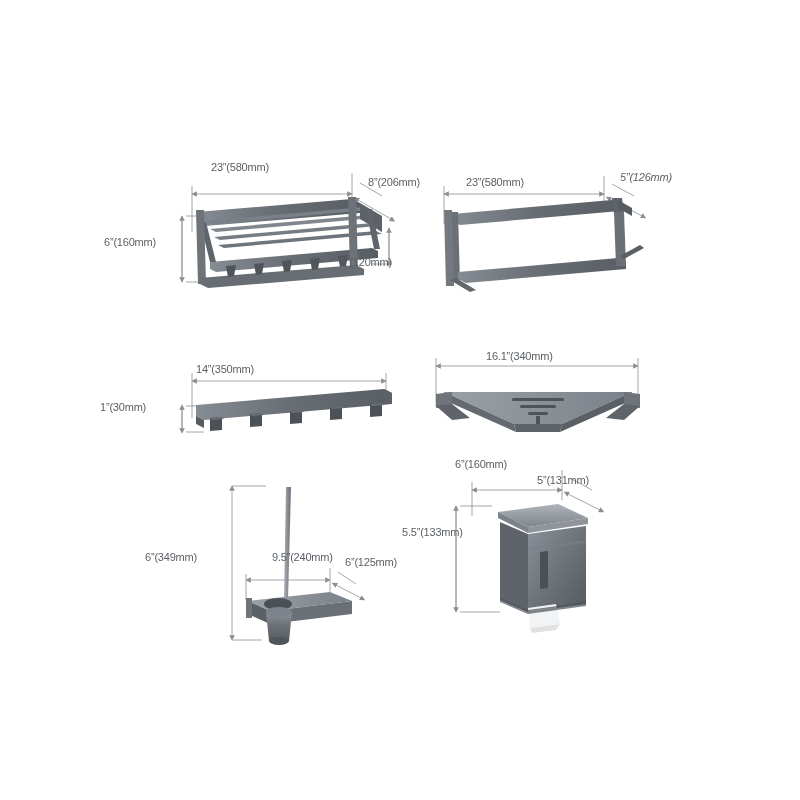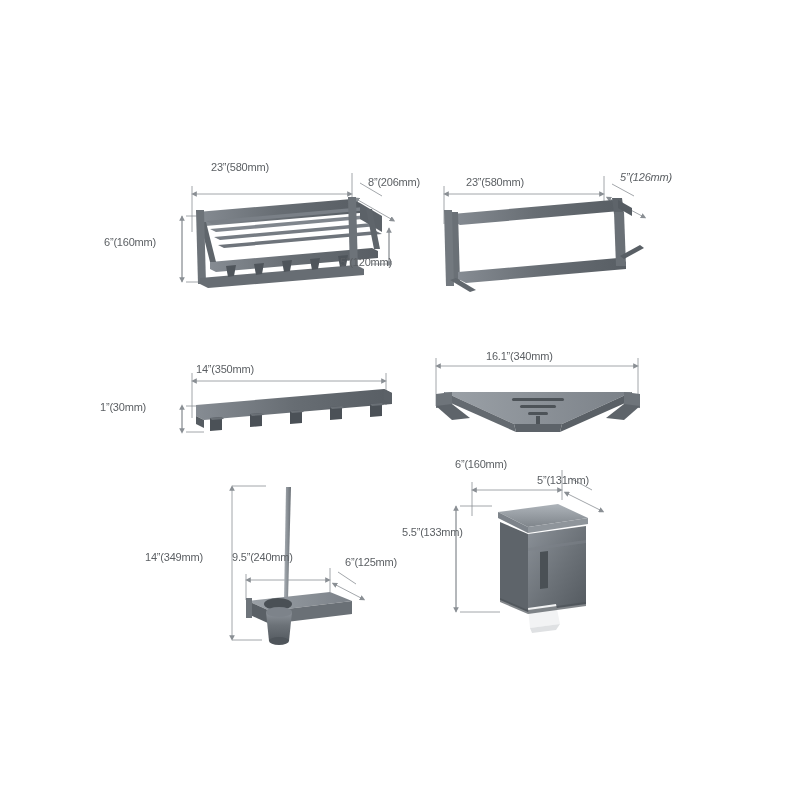--- a/index.html
+++ b/index.html
@@ -266,21 +266,21 @@
   <div class="dim-label" style="left:340px; top:256px;">5”(120mm)</div>
 
   <div class="dim-label" style="left:466px; top:176px;">23”(580mm)</div>
   <div class="dim-label" style="left:620px; top:171px;font-style:italic;">5”(126mm)</div>
 
   <div class="dim-label" style="left:196px; top:363px;">14”(350mm)</div>
   <div class="dim-label" style="left:100px; top:401px;">1”(30mm)</div>
 
   <div class="dim-label" style="left:486px; top:350px;">16.1”(340mm)</div>
 
-  <div class="dim-label" style="left:145px; top:551px;">14”(349mm)</div>
-  <div class="dim-label" style="left:232px; top:551px;">9.5”(240mm)</div>
+  <div class="dim-label" style="left:145px; top:551px;">6”(349mm)</div>
+  <div class="dim-label" style="left:232px; top:551px;padding-left:40px;">9.5”(240mm)</div>
   <div class="dim-label" style="left:345px; top:556px;">6”(125mm)</div>
 
   <div class="dim-label" style="left:455px; top:458px;">6”(160mm)</div>
   <div class="dim-label" style="left:537px; top:474px;">5”(131mm)</div>
   <div class="dim-label" style="left:362px; top:526px;margin-left:40px;">5.5”(133mm)</div>
 
 </div>
 
 </body></html>

